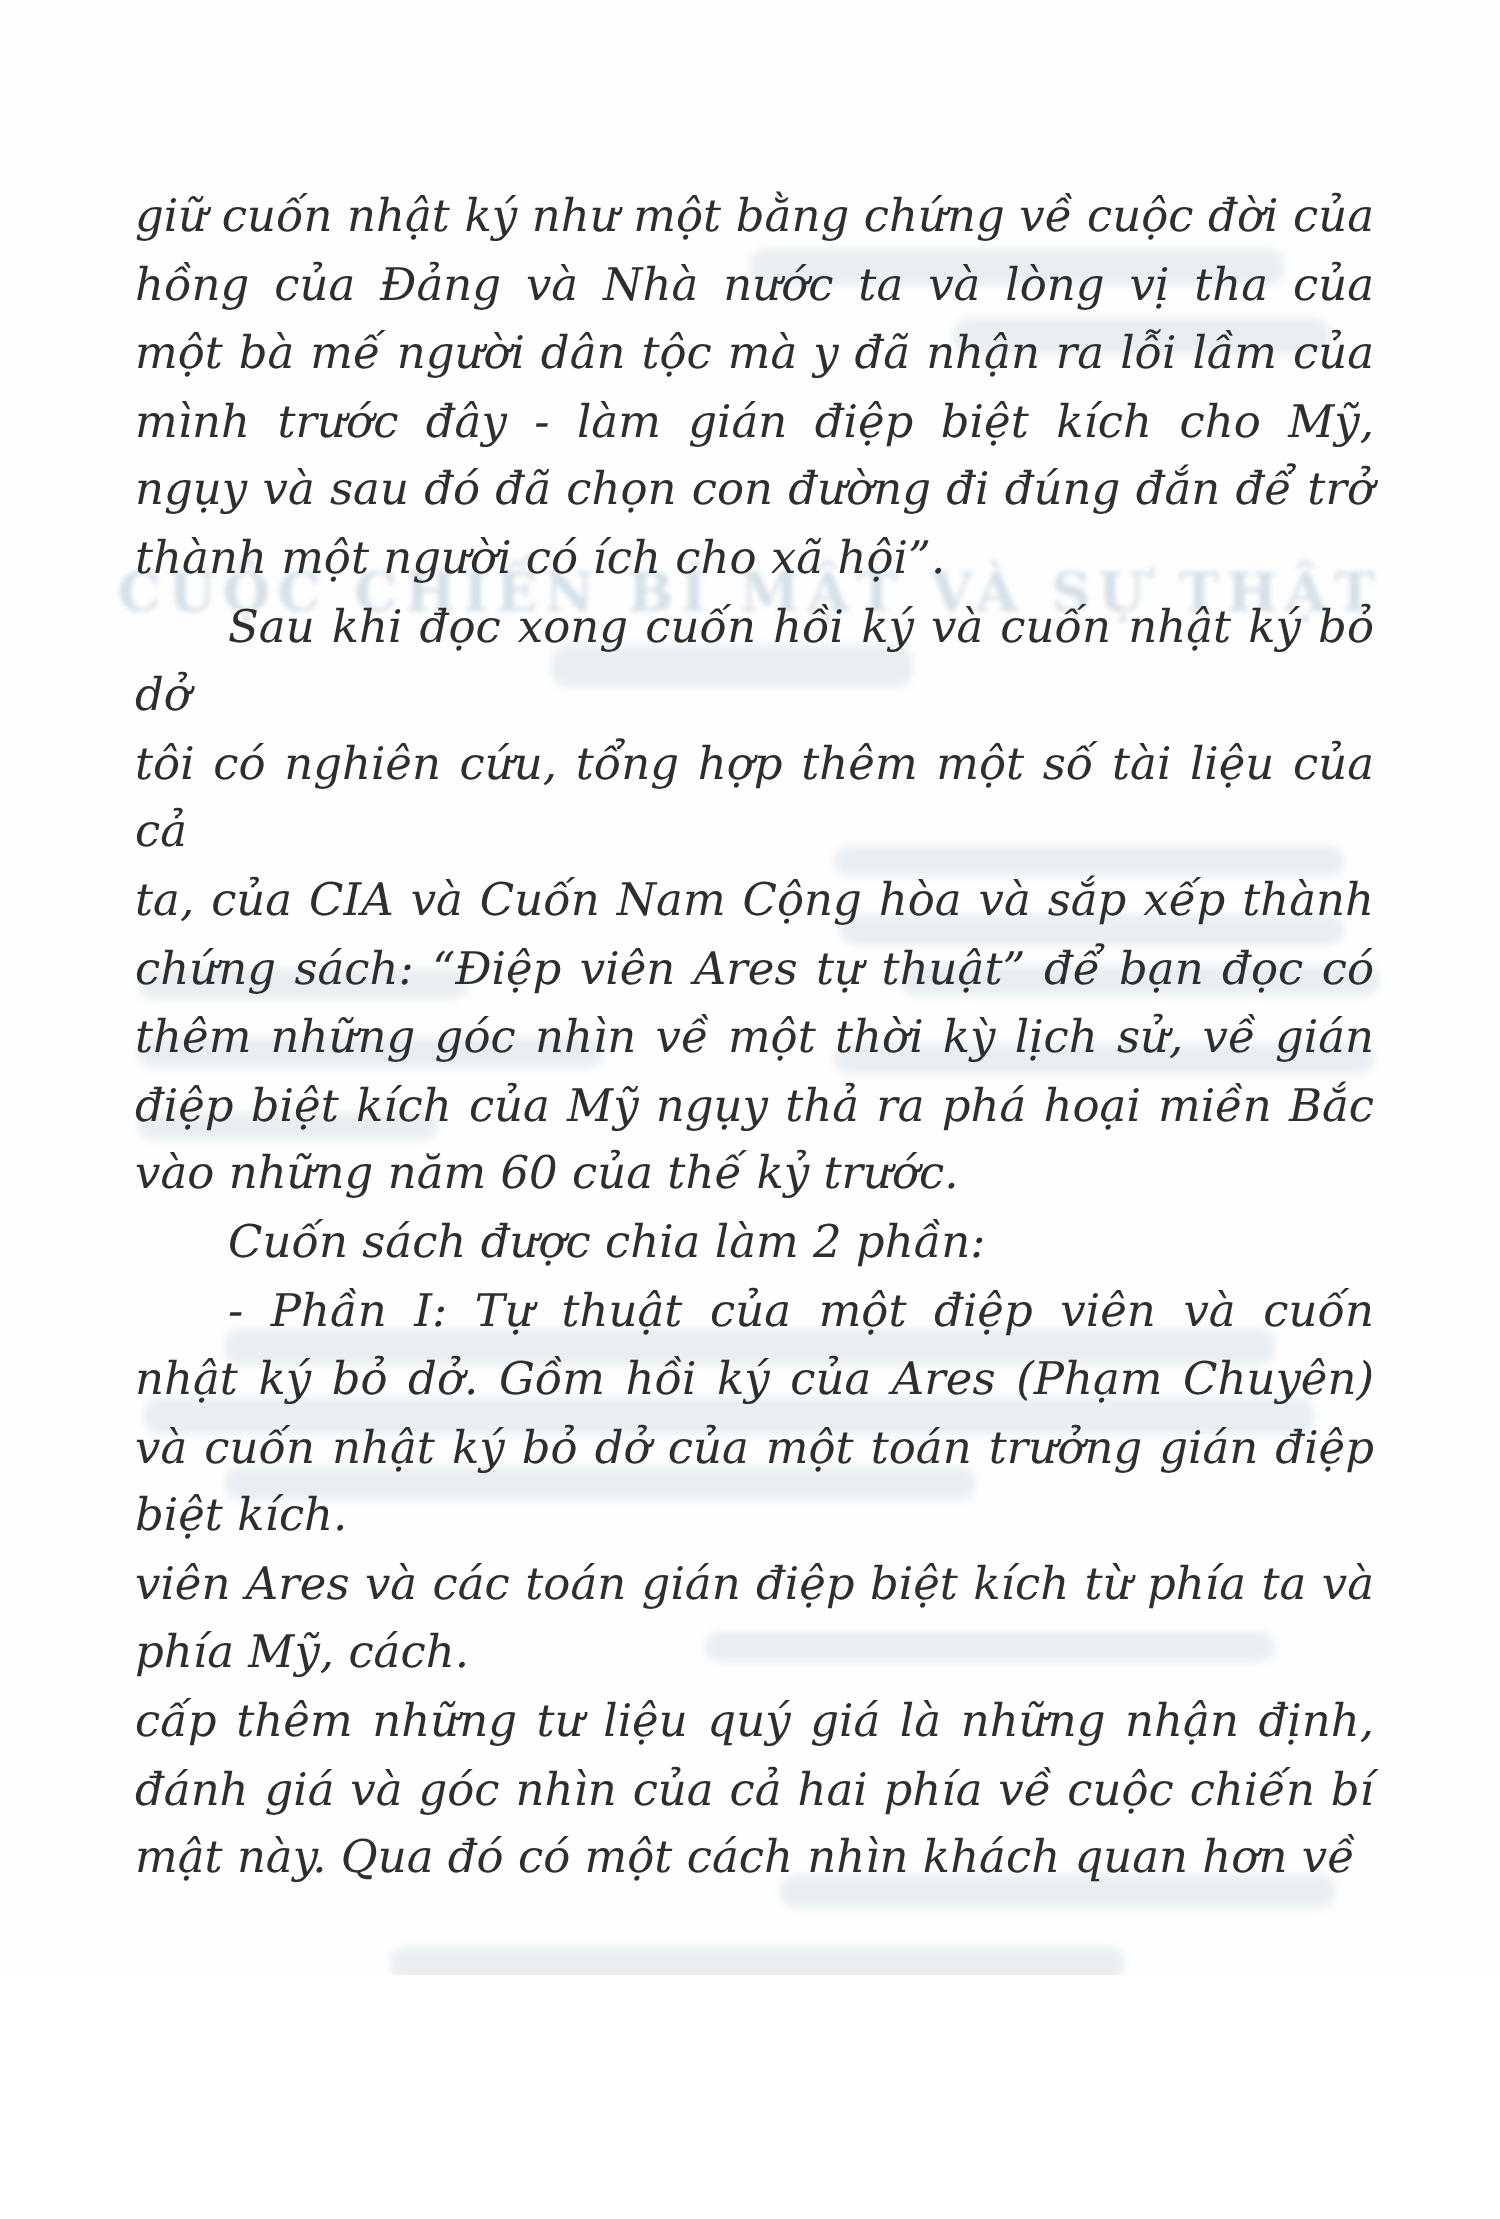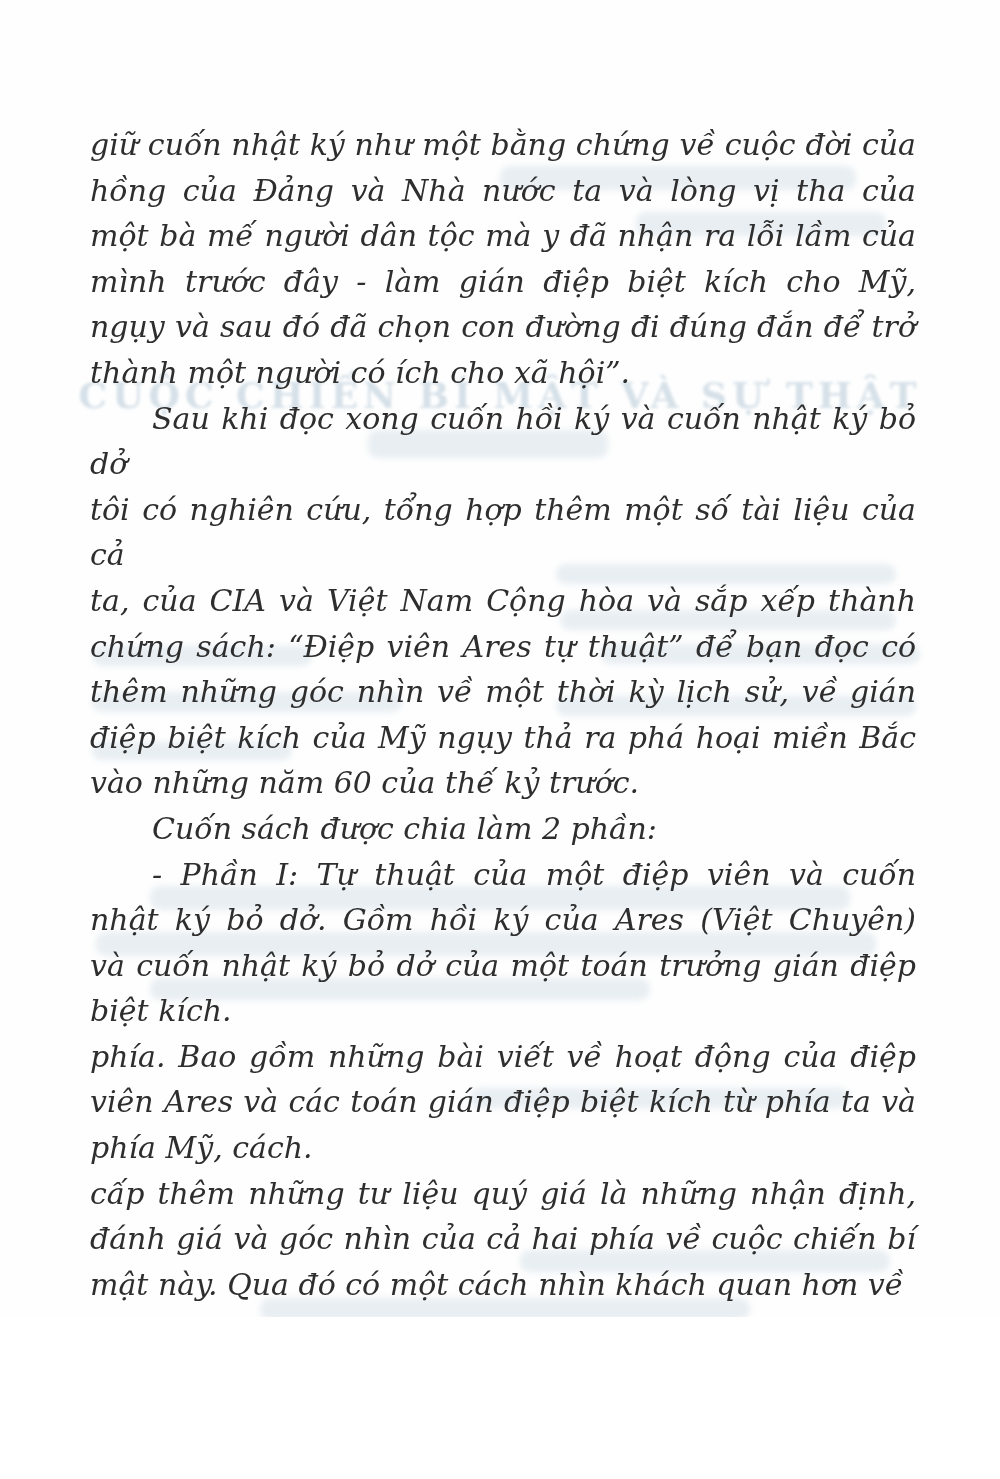--- a/index.html
+++ b/index.html
@@ -91,37 +91,36 @@
         <div class="line"><span>giữ cuốn nhật ký như một bằng chứng về cuộc đời của</span></div>
         <div class="line"><span>hồng của Đảng và Nhà nước ta và lòng vị tha của</span></div>
         <div class="line"><span>một bà mế người dân tộc mà y đã nhận ra lỗi lầm của</span></div>
         <div class="line"><span>mình trước đây - làm gián điệp biệt kích cho Mỹ,</span></div>
         <div class="line"><span>ngụy và sau đó đã chọn con đường đi đúng đắn để trở</span></div>
         <div class="line last"><span>thành một người có ích cho xã hội”.</span></div>
       </div>
       <div class="para">
         <div class="line indent"><span>Sau khi đọc xong cuốn hồi ký và cuốn nhật ký bỏ dở</span></div>
         <div class="line"><span>tôi có nghiên cứu, tổng hợp thêm một số tài liệu của cả</span></div>
-        <div class="line"><span>ta, của CIA và Việt Nam Cộng hòa và sắp xếp thành</span></div>
+        <div class="line"><span>ta, của CIA và Cuốn Nam Cộng hòa và sắp xếp thành</span></div>
         <div class="line"><span>chứng sách: </span><span class="bold">“Điệp viên Ares tự thuật”</span><span> để bạn đọc có</span></div>
         <div class="line"><span>thêm những góc nhìn về một thời kỳ lịch sử, về gián</span></div>
         <div class="line"><span>điệp biệt kích của Mỹ ngụy thả ra phá hoại miền Bắc</span></div>
         <div class="line last"><span>vào những năm 60 của thế kỷ trước.</span></div>
       </div>
       <div class="para">
         <div class="line last indent"><span>Cuốn sách được chia làm 2 phần:</span></div>
       </div>
       <div class="para">
         <div class="line indent"><span>- Phần I: </span><span class="bold">Tự thuật của một điệp viên và cuốn</span></div>
-        <div class="line"><span class="bold">nhật ký bỏ dở.</span><span> Gồm hồi ký của Ares (Việt Chuyên)</span></div>
+        <div class="line"><span class="bold">nhật ký bỏ dở.</span><span> Gồm hồi ký của Ares (Phạm Chuyên)</span></div>
         <div class="line"><span>và cuốn nhật ký bỏ dở của một toán trưởng gián điệp</span></div>
         <div class="line last"><span>biệt kích.</span></div>
       </div>
       <div class="para">
-        <div class="line"><span class="bold">phía.</span><span> Bao gồm những bài viết về hoạt động của điệp</span></div>
         <div class="line"><span>viên Ares và các toán gián điệp biệt kích từ phía ta và</span></div>
         <div class="line last"><span>phía Mỹ, cách.</span></div>
       </div>
       <div class="para">
         <div class="line"><span>cấp thêm những tư liệu quý giá là những nhận định,</span></div>
         <div class="line"><span>đánh giá và góc nhìn của cả hai phía về cuộc chiến bí</span></div>
         <div class="line last"><span>mật này. Qua đó có một cách nhìn khách quan hơn về</span></div>
       </div>
     </div>
 

